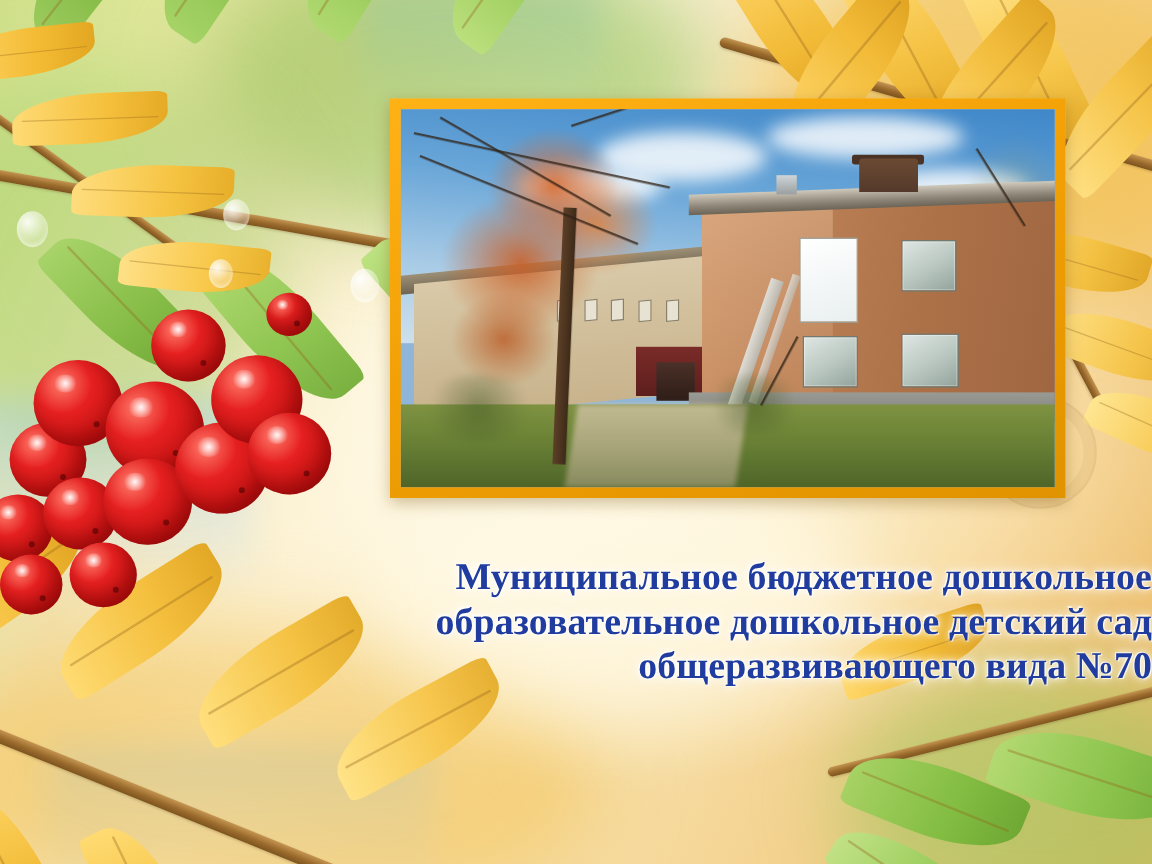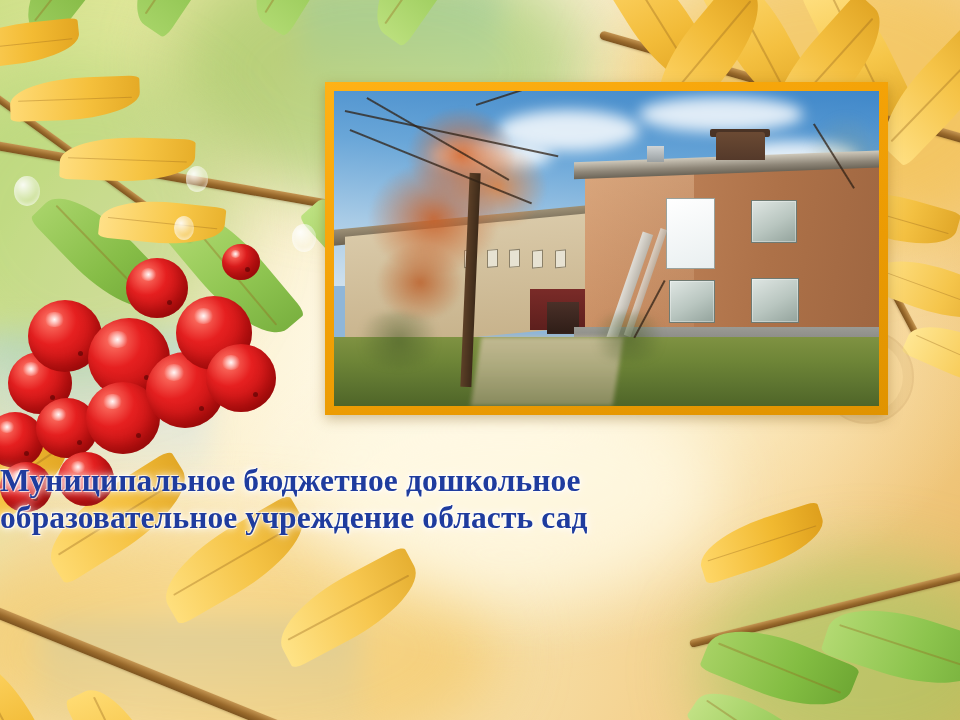--- a/index.html
+++ b/index.html
@@ -204,21 +204,21 @@
     background: radial-gradient(ellipse 60% 50% at 60% 40%, rgba(150,160,120,0.55), rgba(150,160,120,0) 72%);
     filter: blur(4px);
   }
 
   
   .title-block {
     position: absolute;
     left: 0;
     right: 0;
     top: 462px;
-    text-align: left;
+    text-align: right;
     line-height: 1.08;
   }
   .title-line {
     display: block;
     color: #1f3c9e;
     font-weight: bold;
     font-size: 31.5px;
     letter-spacing: 0.1px;
     text-shadow:
        0 0  6px rgba(255,255,255,0.95),
@@ -375,16 +375,17 @@
       <div class="twig" style="left:6%;top:2%;width:30%;transform:rotate(30deg);"></div>
       <div class="twig" style="left:26%;top:4%;width:22%;transform:rotate(-18deg);"></div>
       <div class="twig" style="left:88%;top:10%;width:14%;transform:rotate(58deg);"></div>
       <div class="twig" style="left:55%;top:78%;width:12%;transform:rotate(-62deg);"></div>
 
     </div>
   </div>
 
   <div class="title-block">
     <span class="title-line">Муниципальное бюджетное дошкольное</span>
-    <span class="title-line">образовательное учреждение область сад</span>
+    <span class="title-line">образовательное дошкольное детский сад</span>
+    <span class="title-line">общеразвивающего вида №70</span>
   </div>
 
 </div>
 
 </body></html>

